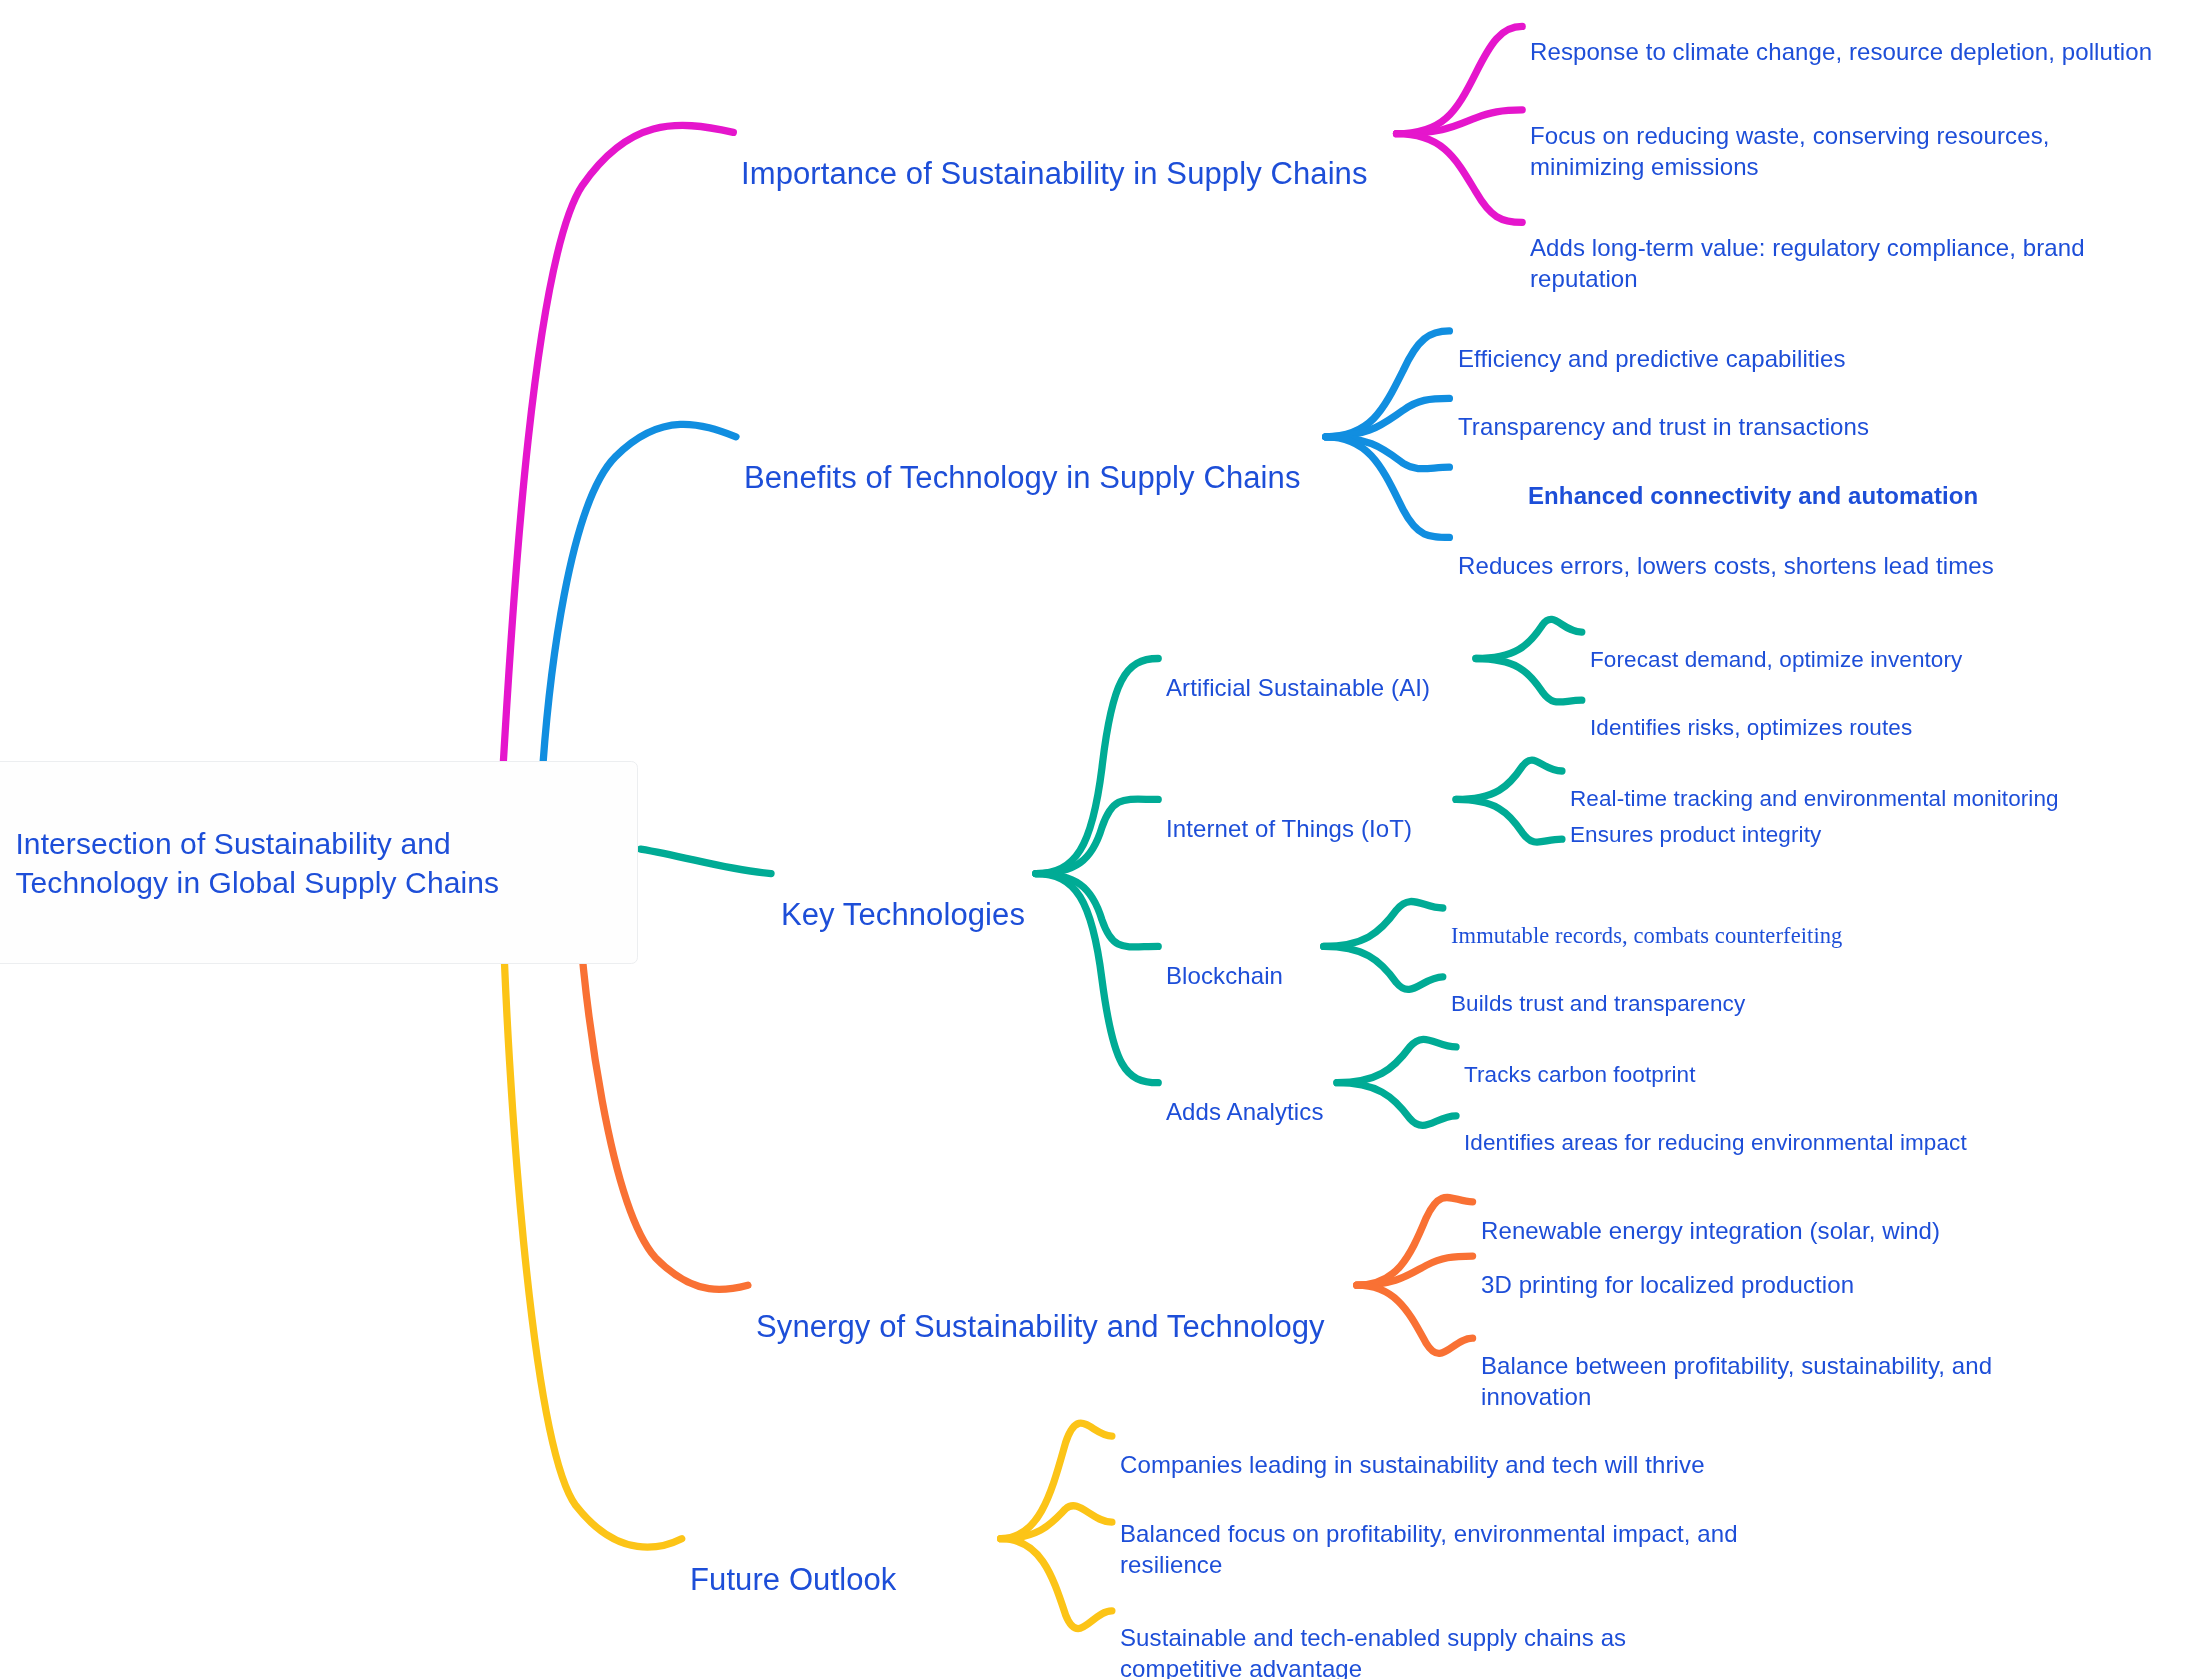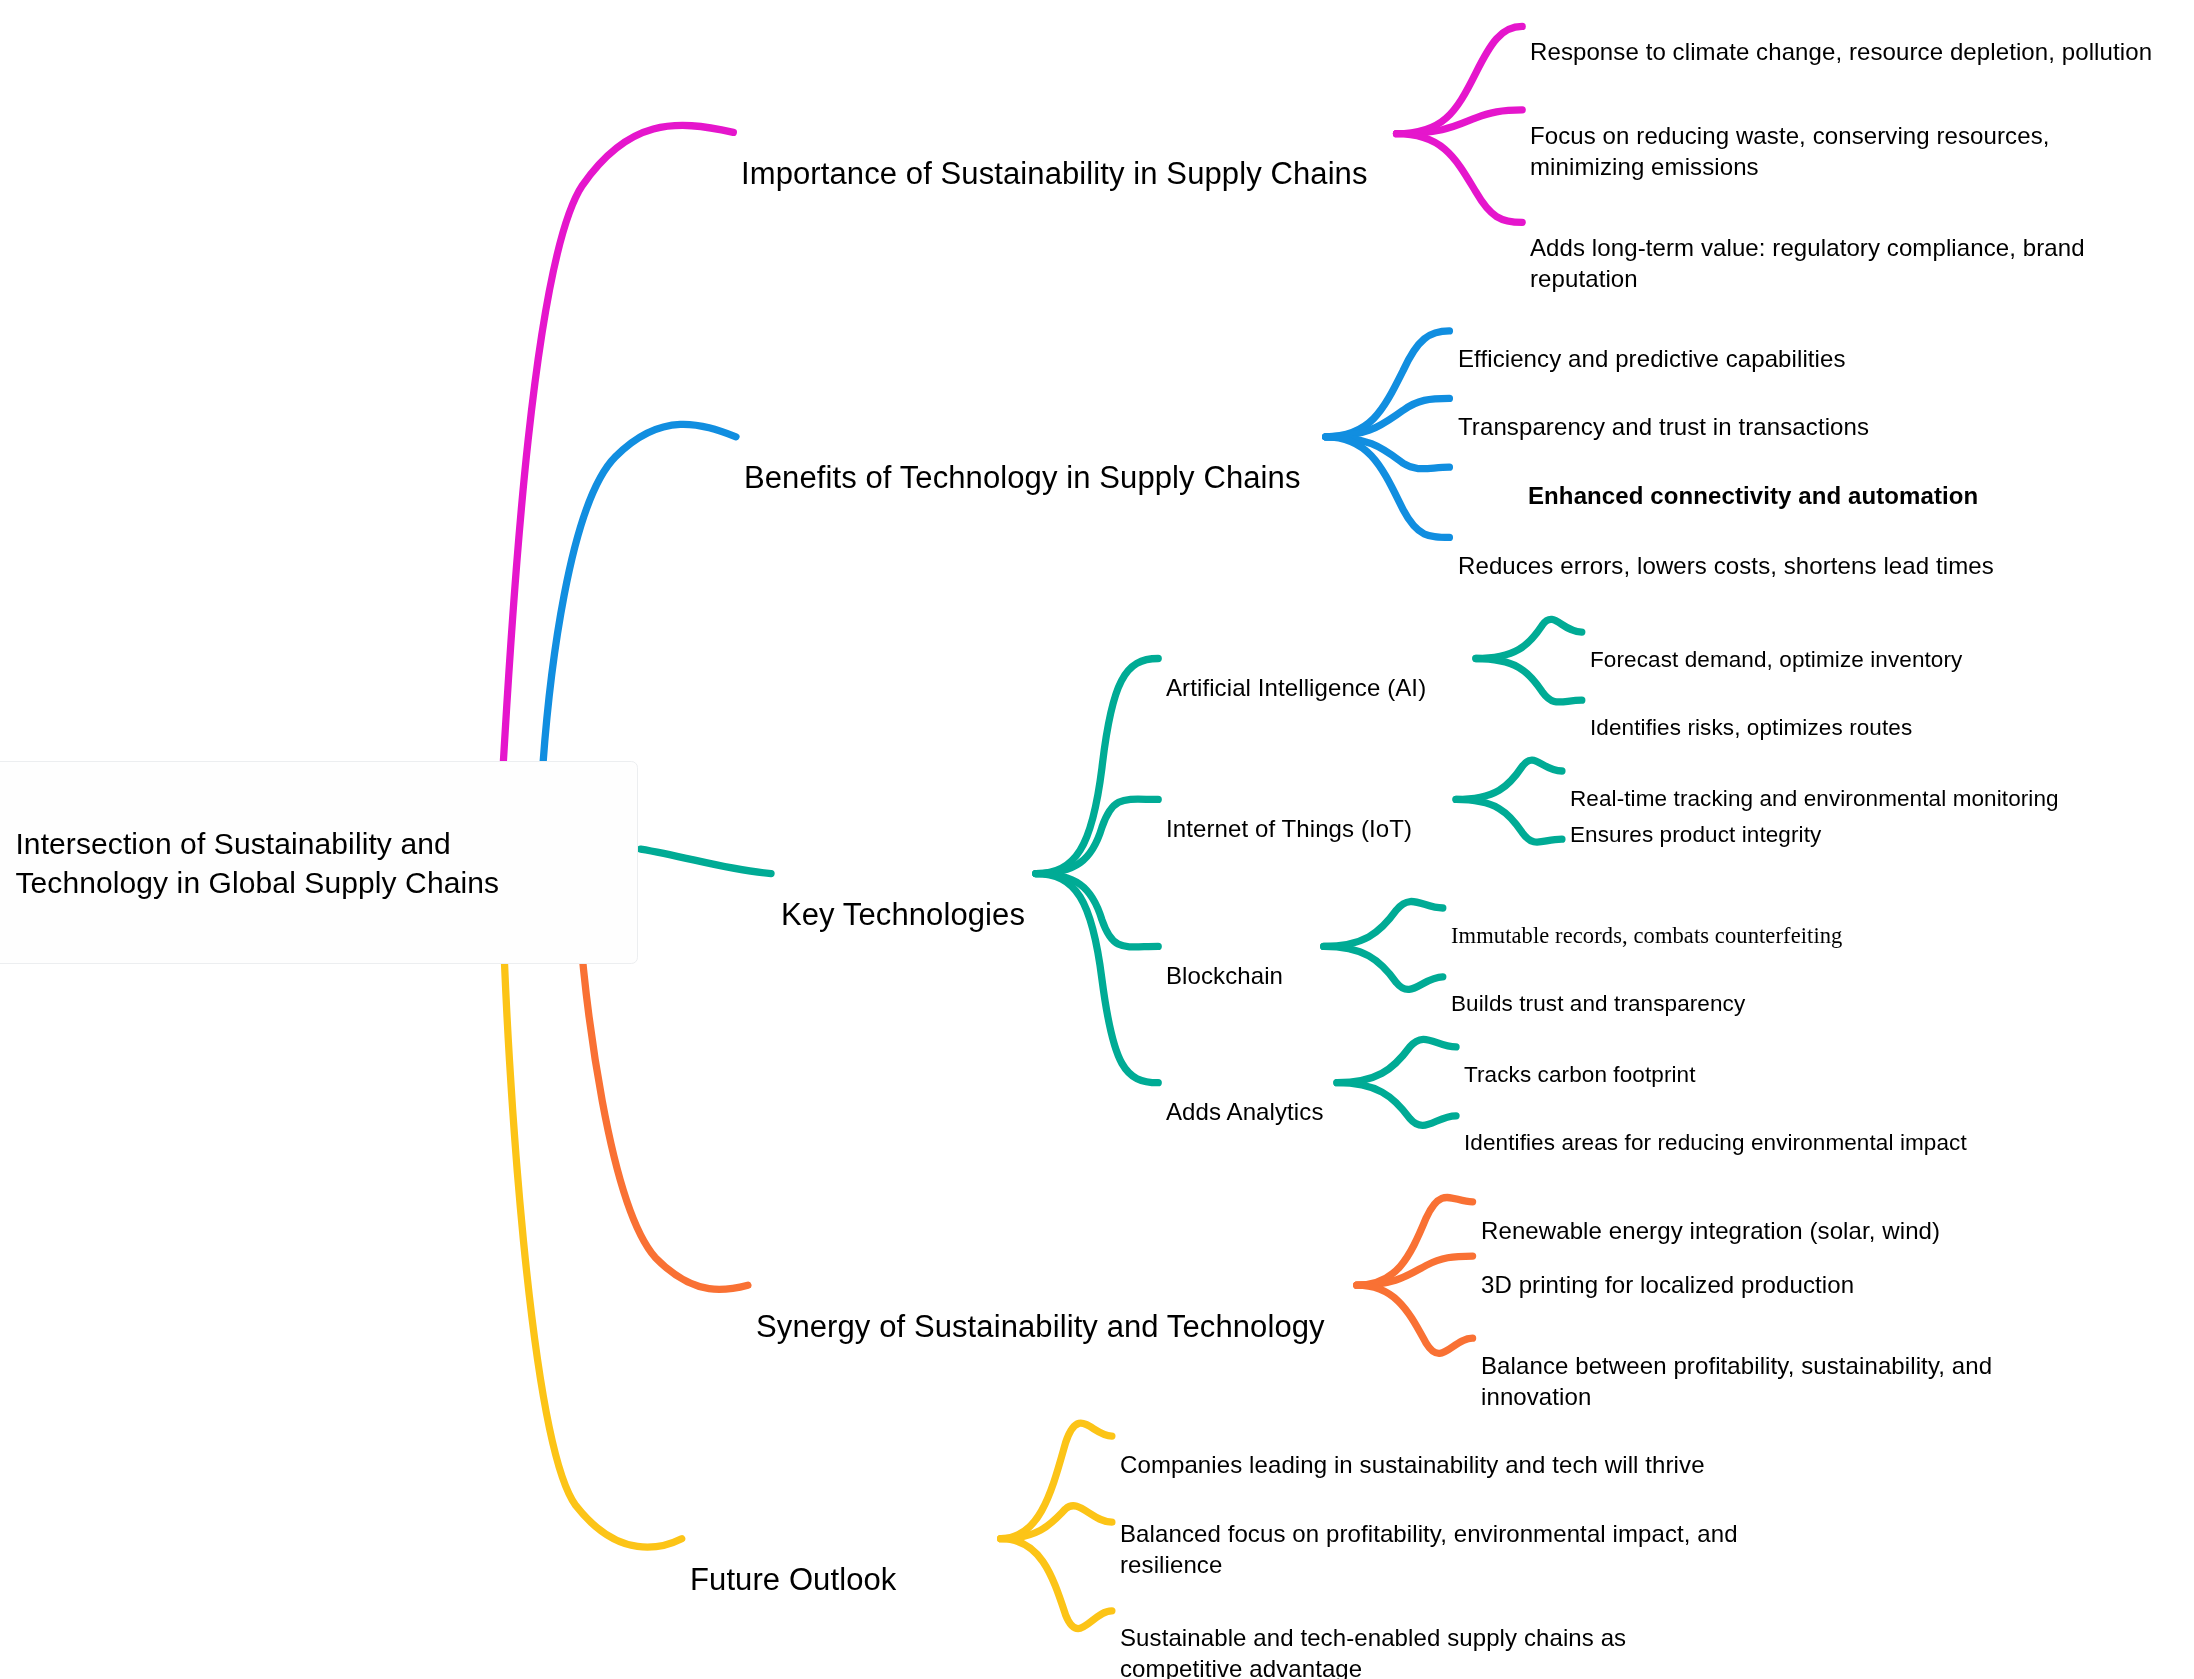--- a/index.html
+++ b/index.html
@@ -19,21 +19,21 @@
   #edges {
     position: absolute;
     left: 0;
     top: 0;
     width: 2194px;
     height: 1679px;
     pointer-events: none;
   }
   .node {
     position: absolute;
-    color: #000000;
+    color: #1d4ed8;
     line-height: 1.30;
     white-space: pre-line;
     letter-spacing: 0.1px;
   }
   .node.lvl0 {
     font-size: 30px;
     padding: 22.5px 20px 22.5px 21px;
     background: #fefefe;
     border: 1.3px solid #eceef0;
     border-radius: 6.6px;
@@ -144,21 +144,21 @@
   </div>
   <div class="node lvl2" style="left:1458px; top:519px;">
     <span class="node-text">Reduces errors, lowers costs, shortens lead times</span>
   </div>
 
   <div class="node lvl1" style="left:781px; top:855px;">
     <span class="node-text">Key Technologies</span>
   </div>
 
   <div class="node lvl2" style="left:1166px; top:641px;">
-    <span class="node-text">Artificial Intelligence (AI)</span>
+    <span class="node-text">Artificial Sustainable (AI)</span>
   </div>
   <div class="node lvl3" style="left:1590px; top:616px;">
     <span class="node-text">Forecast demand, optimize inventory</span>
   </div>
   <div class="node lvl3" style="left:1590px; top:684px;">
     <span class="node-text">Identifies risks, optimizes routes</span>
   </div>
 
   <div class="node lvl2" style="left:1166px; top:782px;">
     <span class="node-text">Internet of Things (IoT)</span>

